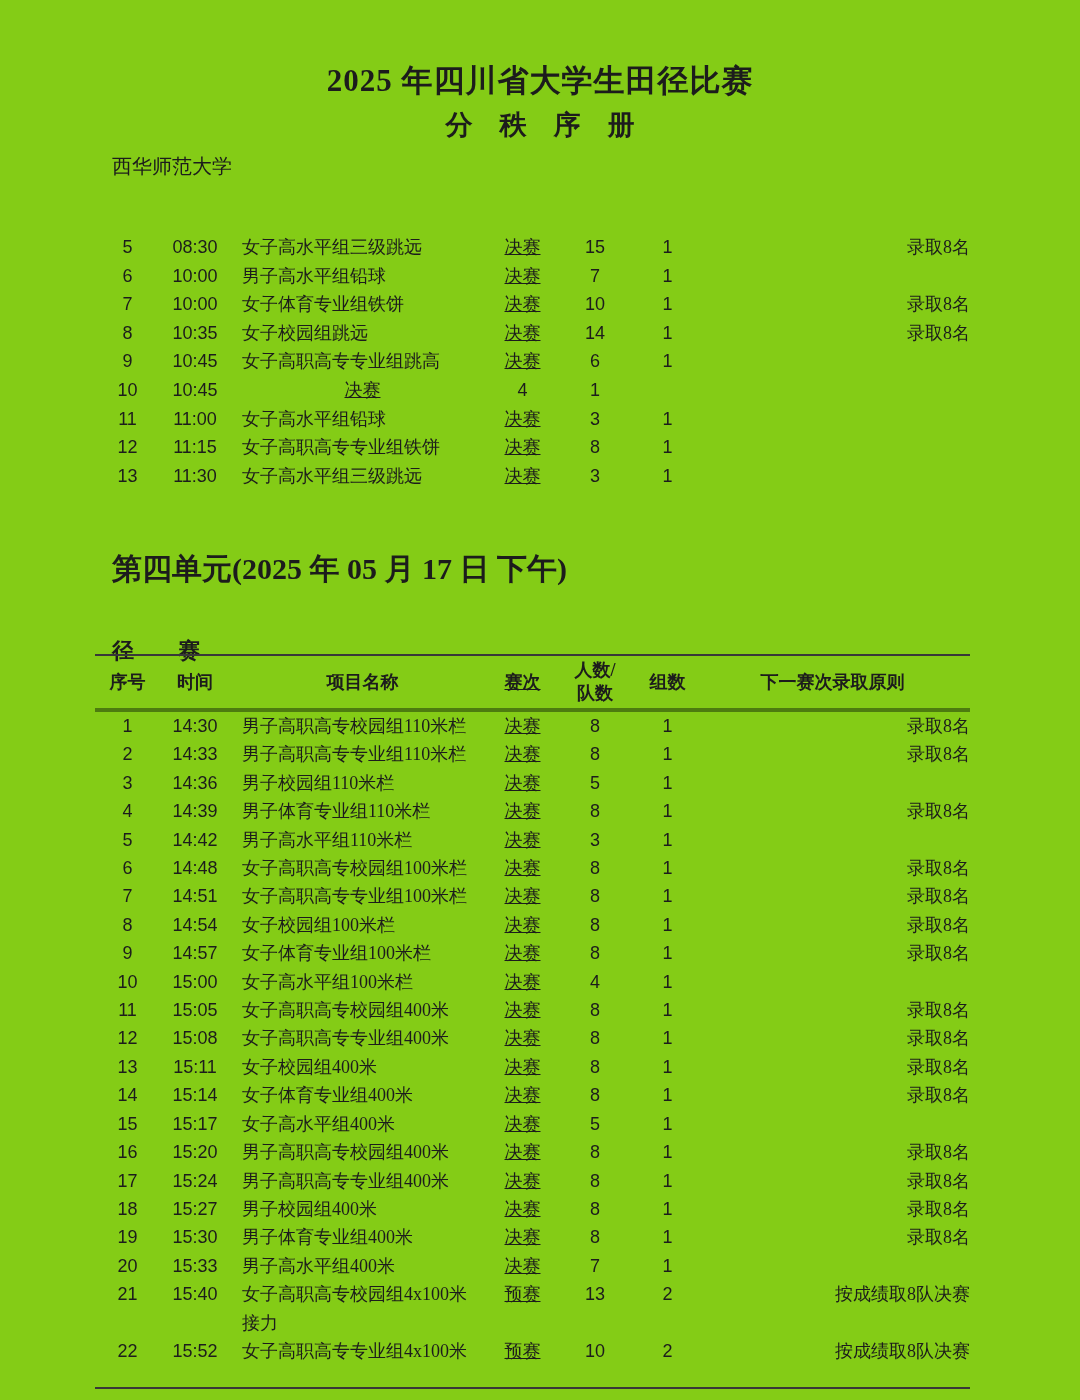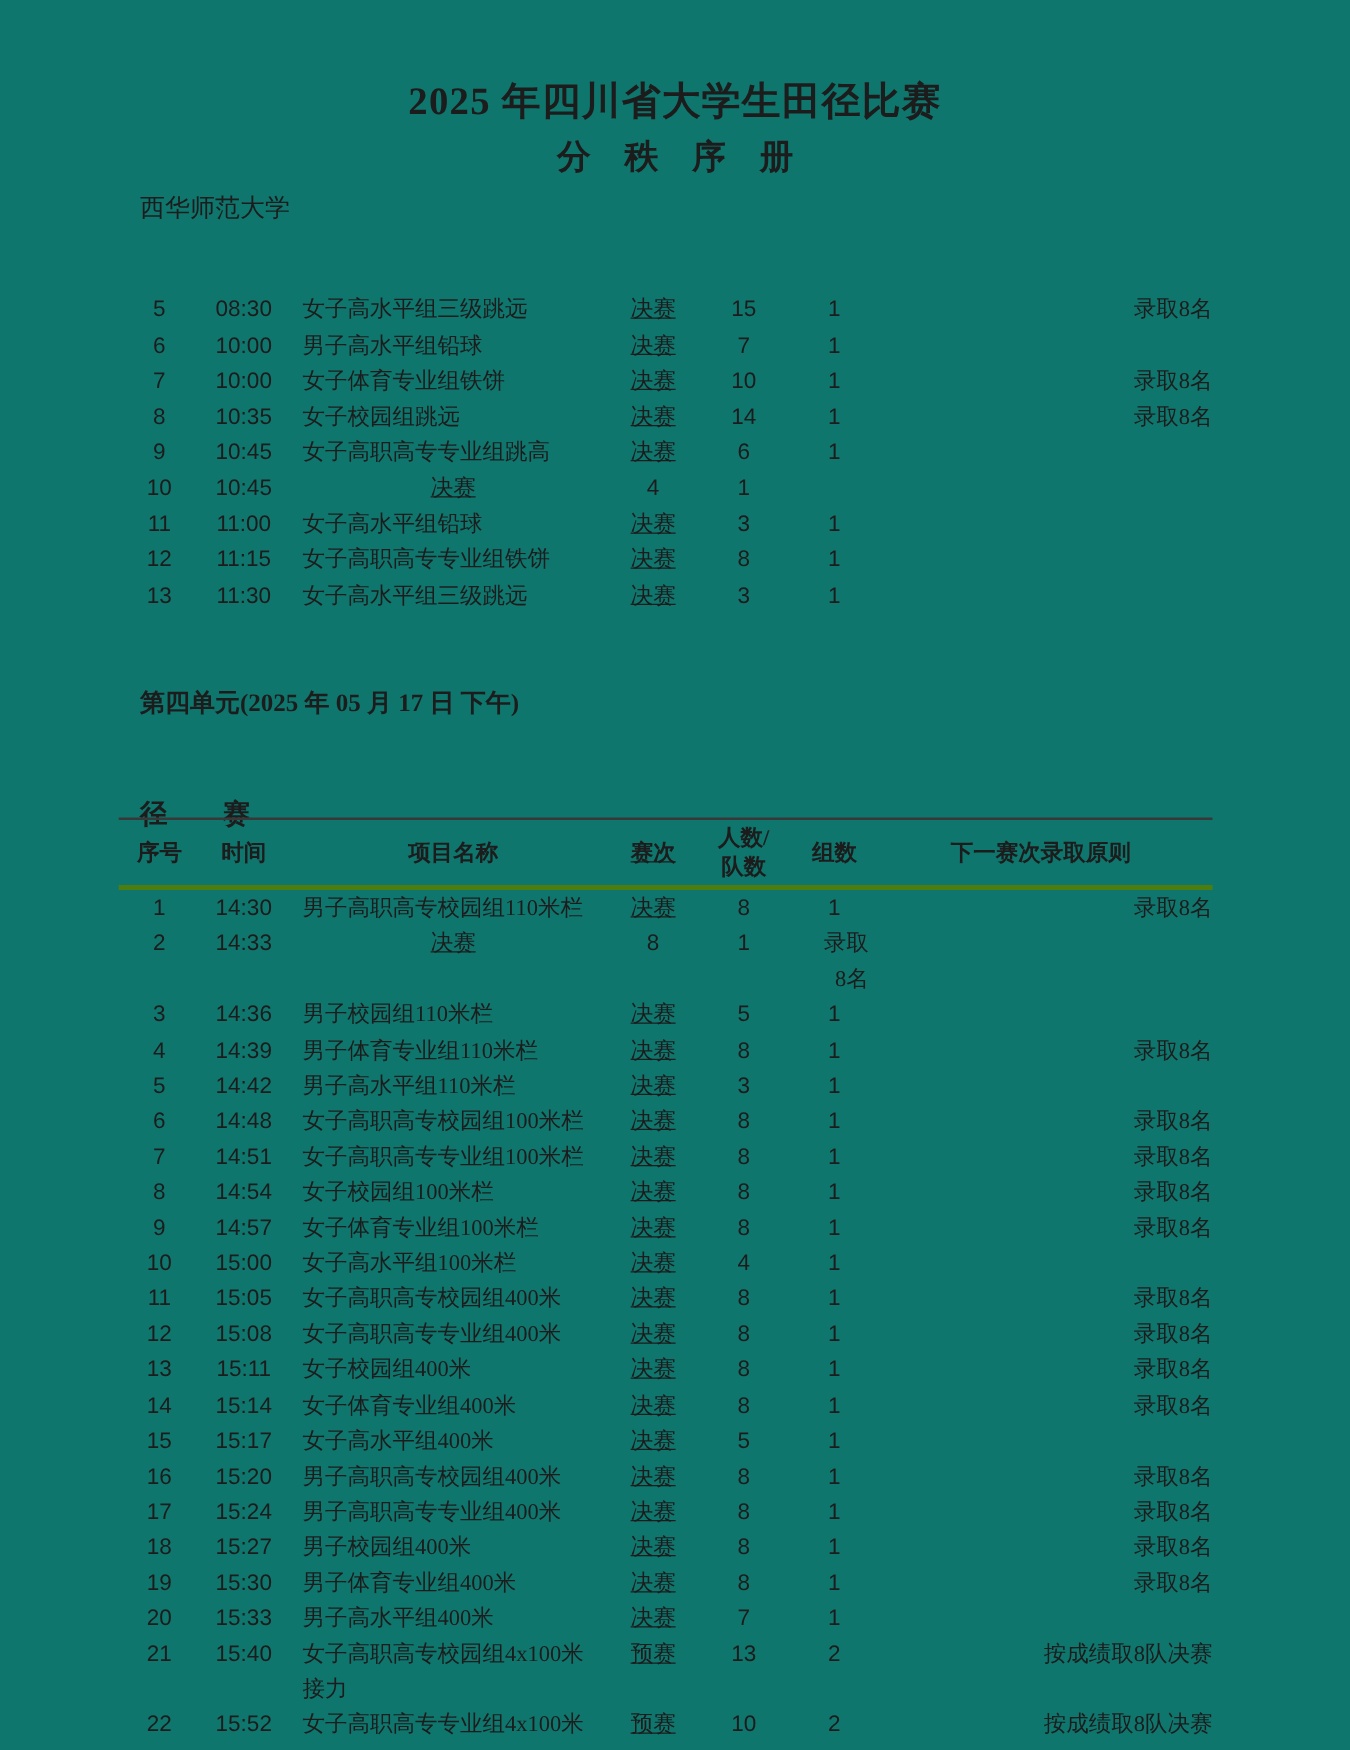--- a/index.html
+++ b/index.html
@@ -1,21 +1,21 @@
 <!DOCTYPE html>
 <html><head>
 <meta charset="utf-8">
 <style>
   * { margin: 0; padding: 0; box-sizing: border-box; }
   html, body { background: #ffffff; }
   .page {
     position: relative;
     width: 1080px;
     height: 1400px;
-    background: #0f766e;
+    background: #84cc16;
     overflow: hidden;
     font-family: "Liberation Serif", serif;
     color: #1c1c1c;
   }
   .doc-title {
     position: absolute;
     top: 60px; left: 0;
     width: 100%;
     text-align: center;
     font-size: 31px;
@@ -32,21 +32,21 @@
     white-space: pre;
   }
   .school {
     position: absolute;
     top: 153px; left: 112px;
     font-size: 20px;
   }
   .section-title {
     position: absolute;
     top: 549px; left: 112px;
-    font-size: 20px;
+    font-size: 30px;
     font-weight: bold;
   }
   .section-category {
     position: absolute;
     top: 636px; left: 112px;
     font-size: 22px;
     font-weight: bold;
     white-space: pre;
   }
   .tbl {
@@ -241,20 +241,24 @@
     </div>
     <div class="c round">决赛</div>
     <div class="c count">8</div>
     <div class="c groups">1</div>
     <div class="c principle">录取8名</div>
   </div>
 
   <div class="trow">
     <div class="c seq">2</div>
     <div class="c time">14:33</div>
+    <div class="c name">
+      <div class="name1">男子高职高专专业组110米栏</div>
+      <div class="name2"></div>
+    </div>
     <div class="c round">决赛</div>
     <div class="c count">8</div>
     <div class="c groups">1</div>
     <div class="c principle">录取8名</div>
   </div>
 
   <div class="trow">
     <div class="c seq">3</div>
     <div class="c time">14:36</div>
     <div class="c name">

